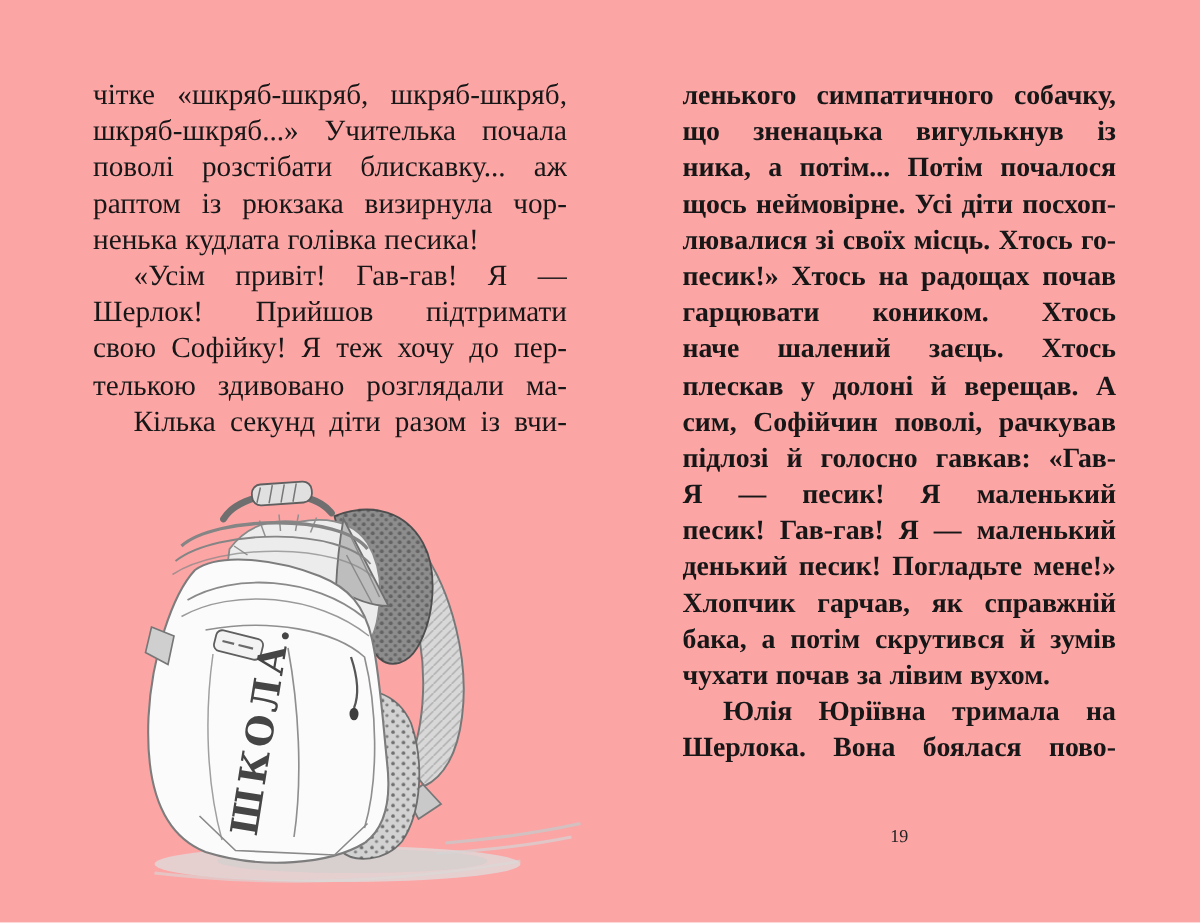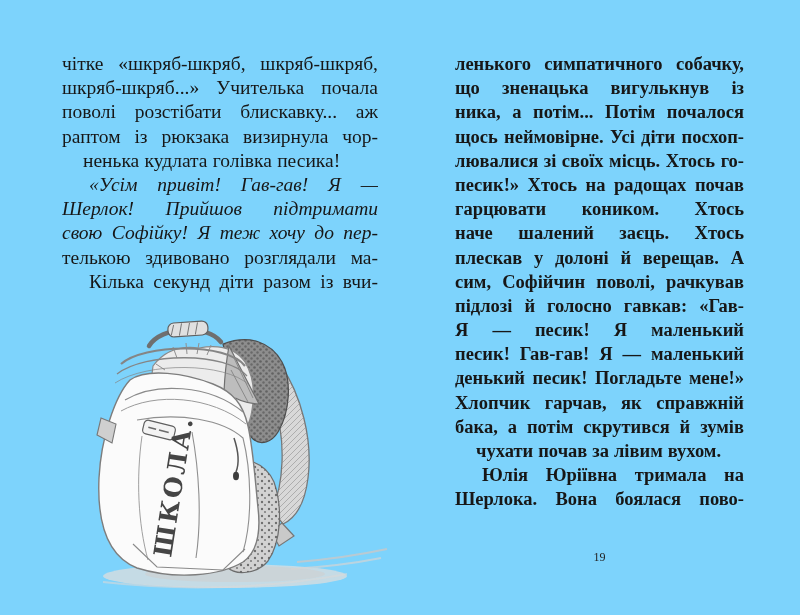--- a/index.html
+++ b/index.html
@@ -1,28 +1,28 @@
 <!DOCTYPE html>
 <html><head>
 <meta charset="utf-8">
 <style>
   html,body { margin:0; padding:0; background:#ffffff; }
   .book {
-    position:relative; width:800px; height:615px; background:#7dd3fc;
+    position:relative; width:800px; height:615px; background:#fca5a5;
     font-family:"Liberation Serif","DejaVu Serif",serif; color:#171717; overflow:hidden;
   }
   .text-col { position:absolute; }
   .left-col  { left:62px;  top:52px; width:316px; font-size:19.5px; }
   .right-col { left:455px; top:52px; width:289px; font-size:18.5px;font-weight:bold; }
   .ln {
     line-height:24.2px; height:24.2px; overflow:hidden;
     text-align:justify; text-align-last:justify; word-spacing:0.02em;
   }
-  .ln.noj { text-align-last:left;margin-left:21px; }
-  .ln.it  { font-style:italic; }
+  .ln.noj { text-align-last:left; }
+  .ln.it  { }
   .ln.ind { text-indent:27px; }
   .page-number {
     position:absolute; left:455px; top:550px; width:289px;
     text-align:center; font-size:12px; color:#222;
   }
   .illus { position:absolute; left:85px; top:318px; }
 </style>
 </head>
 <body>
 

